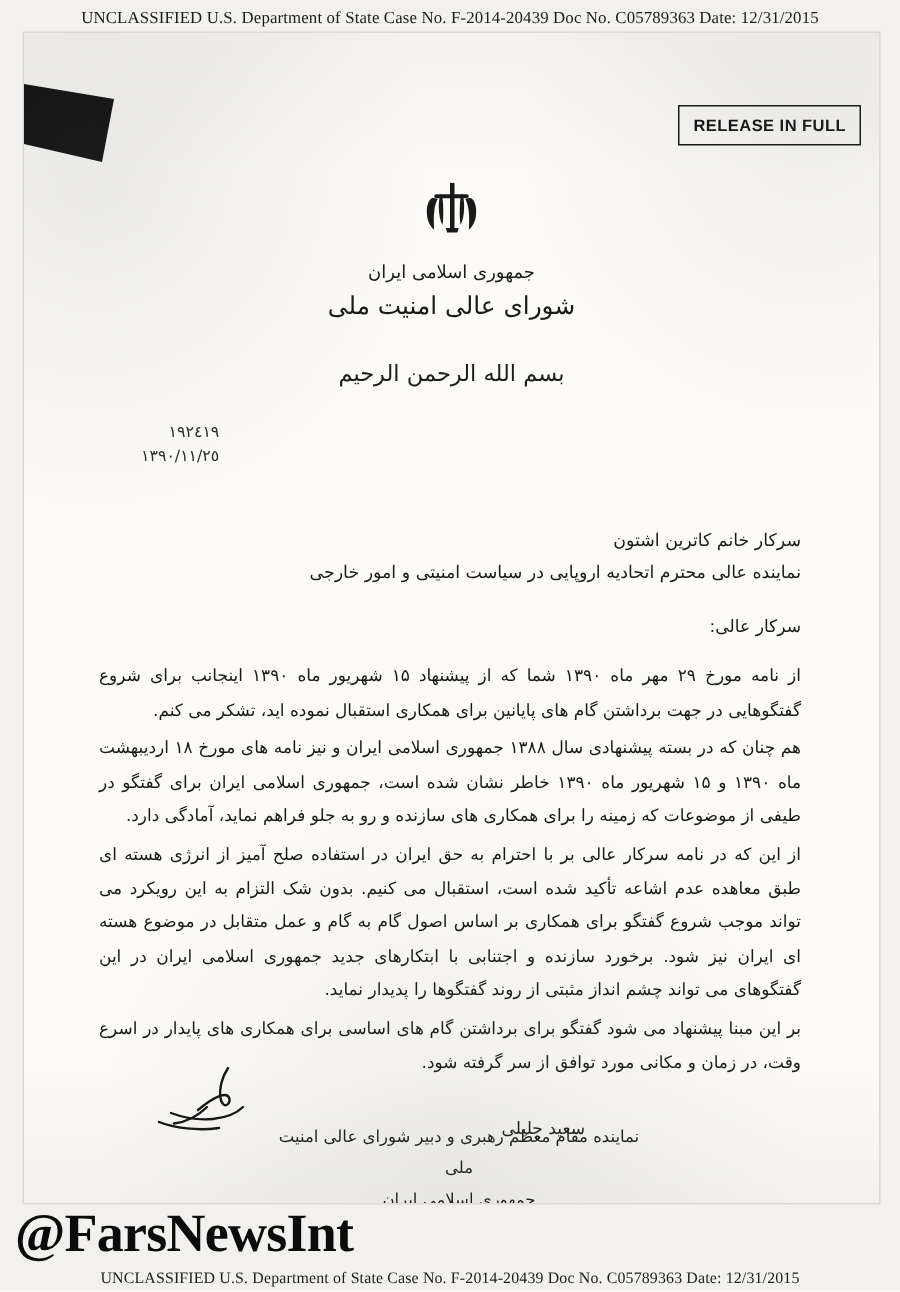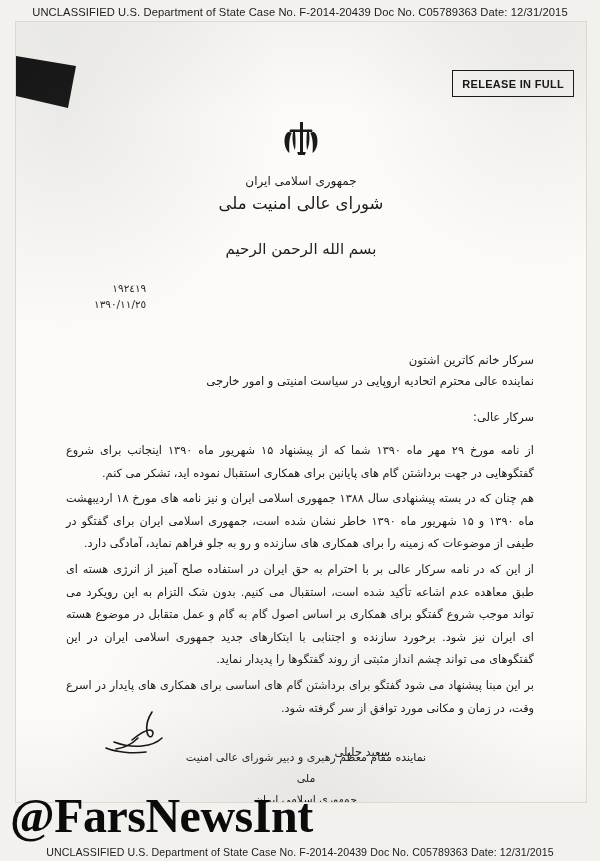--- a/index.html
+++ b/index.html
@@ -23,21 +23,21 @@
     height: 861px;
     background: #f2f1ee;
   }
 
   
   .stamp-line {
     position: absolute;
     left: 0;
     width: 600px;
     text-align: center;
-    font-family: Liberation Sans, sans-serif;
+    font-family: Liberation Serif, serif;
     font-size: 11.2px;
     letter-spacing: 0.1px;
     color: #1c1c1c;
     white-space: nowrap;
   }
   .stamp-top { top: 6px; }
   .stamp-bottom { bottom: 3px; font-size: 10.6px; }
 
   
   #sheet {
@@ -214,21 +214,21 @@
     color: #1a1a1a;
   }
 
   
   .watermark {
     position: absolute;
     left: 10px;
     bottom: 18px;
     font-family: "Liberation Serif", serif;
     font-weight: bold;
-    font-size: 48px;
+    font-size: 36px;
     letter-spacing: -0.5px;
     color: #0b0b0b;
     white-space: nowrap;
   }
 </style>
 </head>
 <body>
 
 <div id="page">
 

